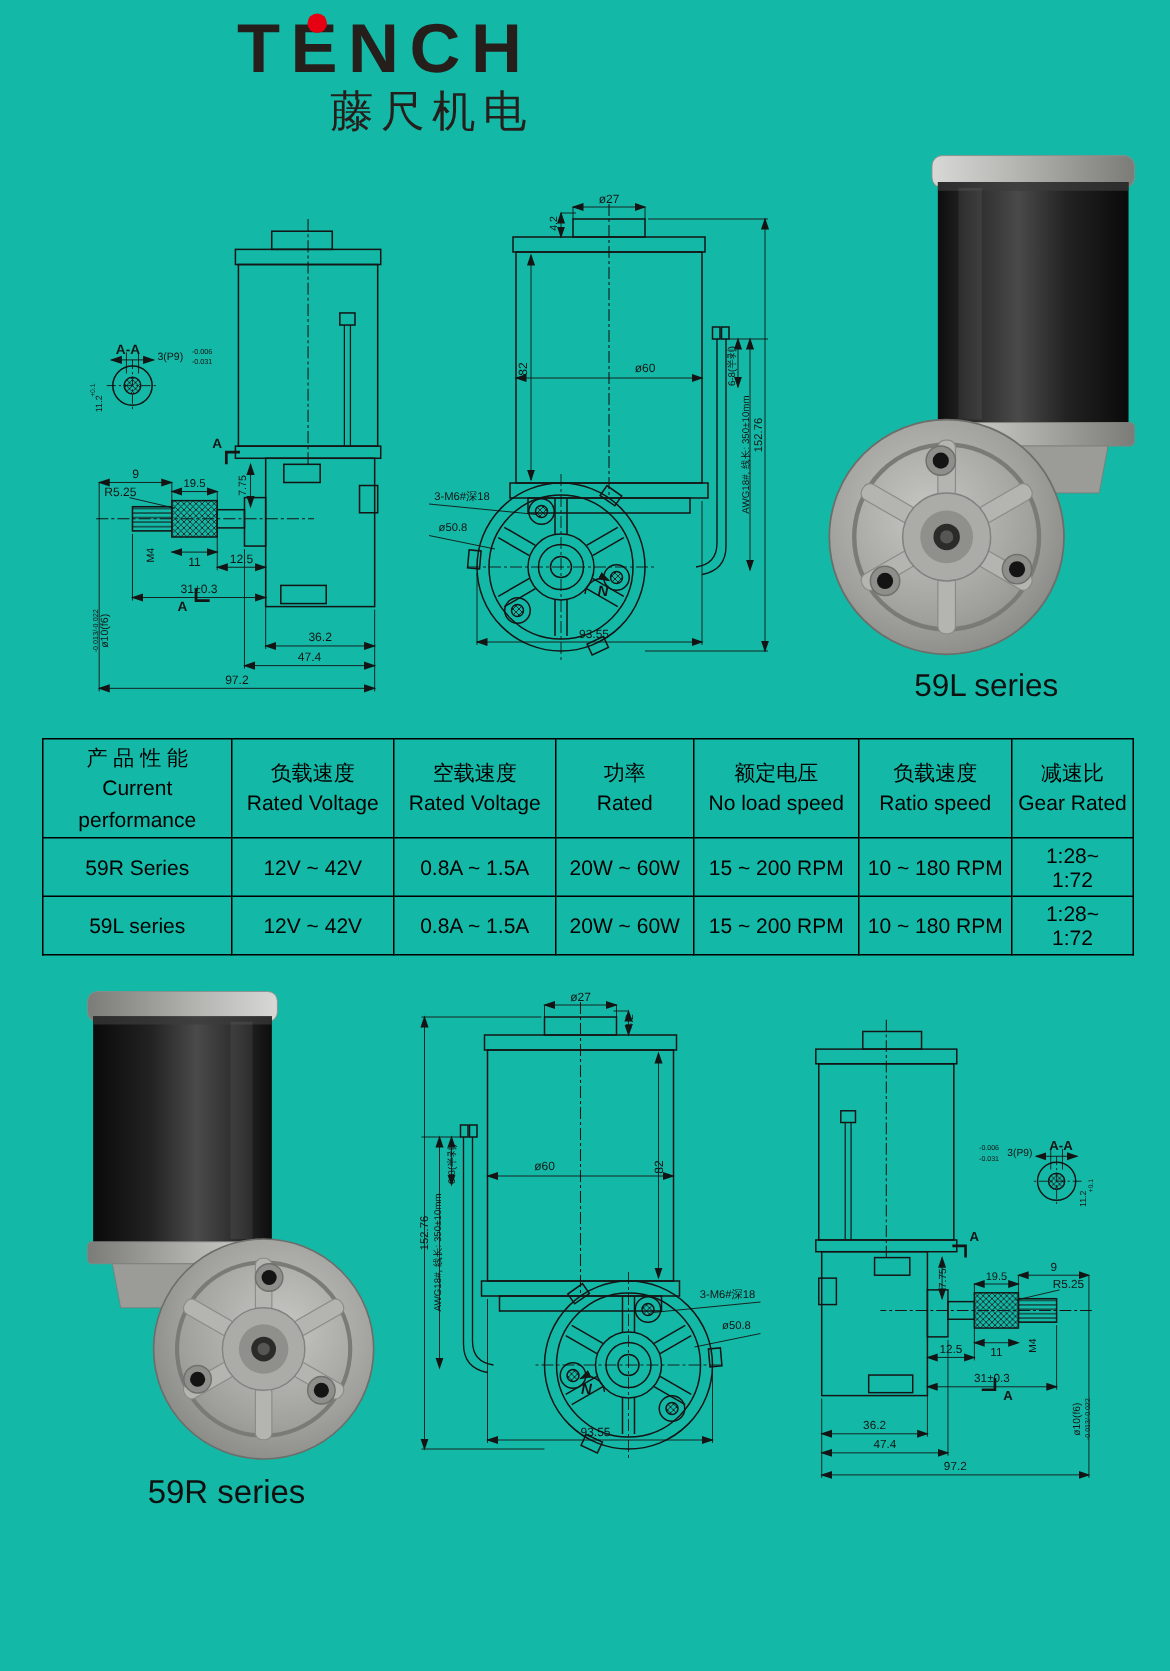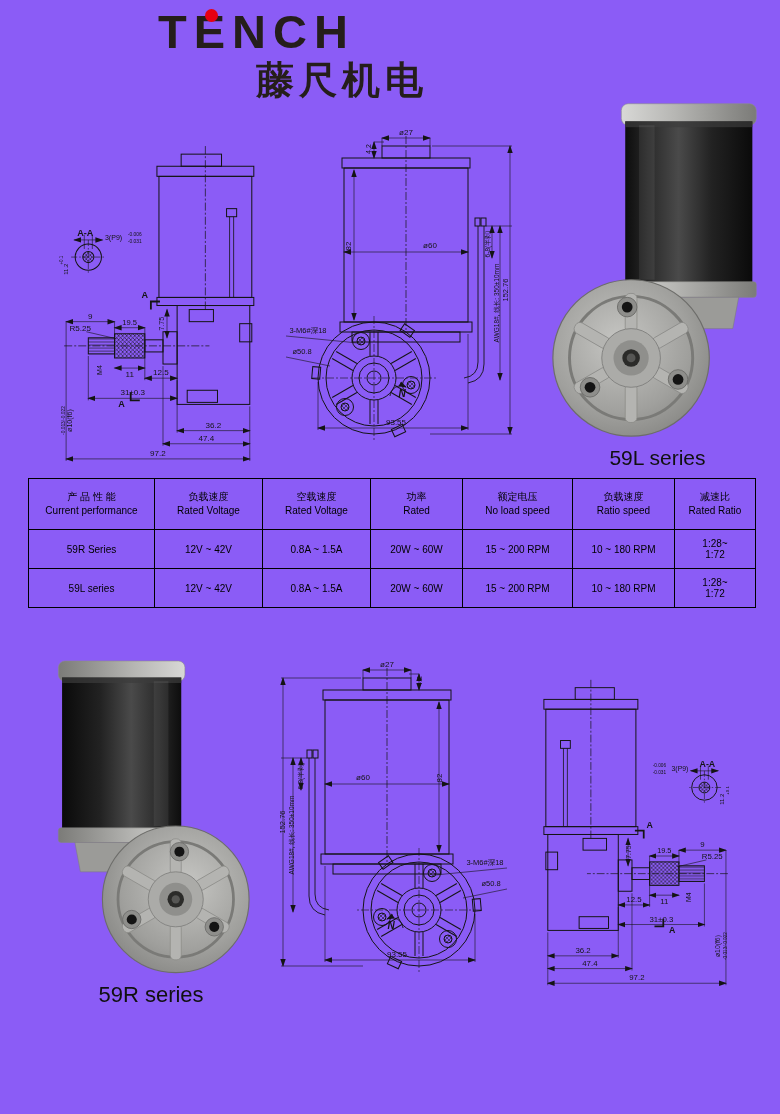--- a/index.html
+++ b/index.html
@@ -1,30 +1,30 @@
 <!DOCTYPE html>
 <html><head>
 <meta charset="utf-8">
 <style>
   html,body{margin:0;padding:0;background:#fff;}
-  .page{position:relative;width:780px;height:1114px;background:#8b5cf6;overflow:hidden;
+  .page{position:relative;width:780px;height:1114px;background:#14b8a6;overflow:hidden;
         font-family:"Liberation Sans",sans-serif;color:#111;}
   
   .logo{position:absolute;left:158px;top:8px;}
   .logo-row{position:relative;display:inline-block;}
   .logo-en{font-weight:800;font-size:47px;letter-spacing:7px;color:#251e1b;
            transform:scaleY(.98);display:inline-block;line-height:1;}
   .logo-dot{position:absolute;left:47px;top:1px;width:13px;height:13px;border-radius:50%;}
-  .logo-zh{font-size:38px;font-weight:700;letter-spacing:5px;color:#251e1b;
-           margin:4px 0 0 98px;line-height:1.15;}
+  .logo-zh{font-size:29px;font-weight:400;letter-spacing:5px;color:#251e1b;
+           margin:4px 0 0 62px;line-height:1.15;}
   
   .series-label{position:absolute;text-align:center;font-size:21px;color:#101010;}
   
-  table.spec{position:absolute;left:28px;top:478px;width:727px;border-collapse:collapse;
-             table-layout:fixed;font-size:10px;color:#000;}
+  table.spec{position:absolute;left:28px;top:492px;width:727px;border-collapse:collapse;
+             table-layout:fixed;font-size:14px;color:#000;}
   table.spec th,table.spec td{border:1.8px solid #000;text-align:center;vertical-align:middle;
              padding:2px 2px;font-weight:400;}
   table.spec thead th{height:46px;line-height:1.45;}
   table.spec tbody td{height:34px;}
   .ratio-cell{white-space:pre-line;line-height:1.15;}
   
   svg{position:absolute;overflow:visible;}
   svg text{font-family:"Liberation Sans",sans-serif;fill:#141414;}
   .defs-holder{position:absolute;width:0;height:0;}
 </style>
@@ -334,21 +334,21 @@
         <th>
             <div>额定电压</div>
             <div>No load speed</div>
           </th>
         <th>
             <div>负载速度</div>
             <div>Ratio speed</div>
           </th>
         <th>
             <div>减速比</div>
-            <div>Rated Ratio</div>
+            <div>Gear Rated</div>
           </th>
       </tr>
     </thead>
     <tbody>
       <tr>
         <td>59R Series</td>
         <td>12V ~ 42V</td>
         <td>0.8A ~ 1.5A</td>
         <td>20W ~ 60W</td>
         <td>15 ~ 200 RPM</td>

